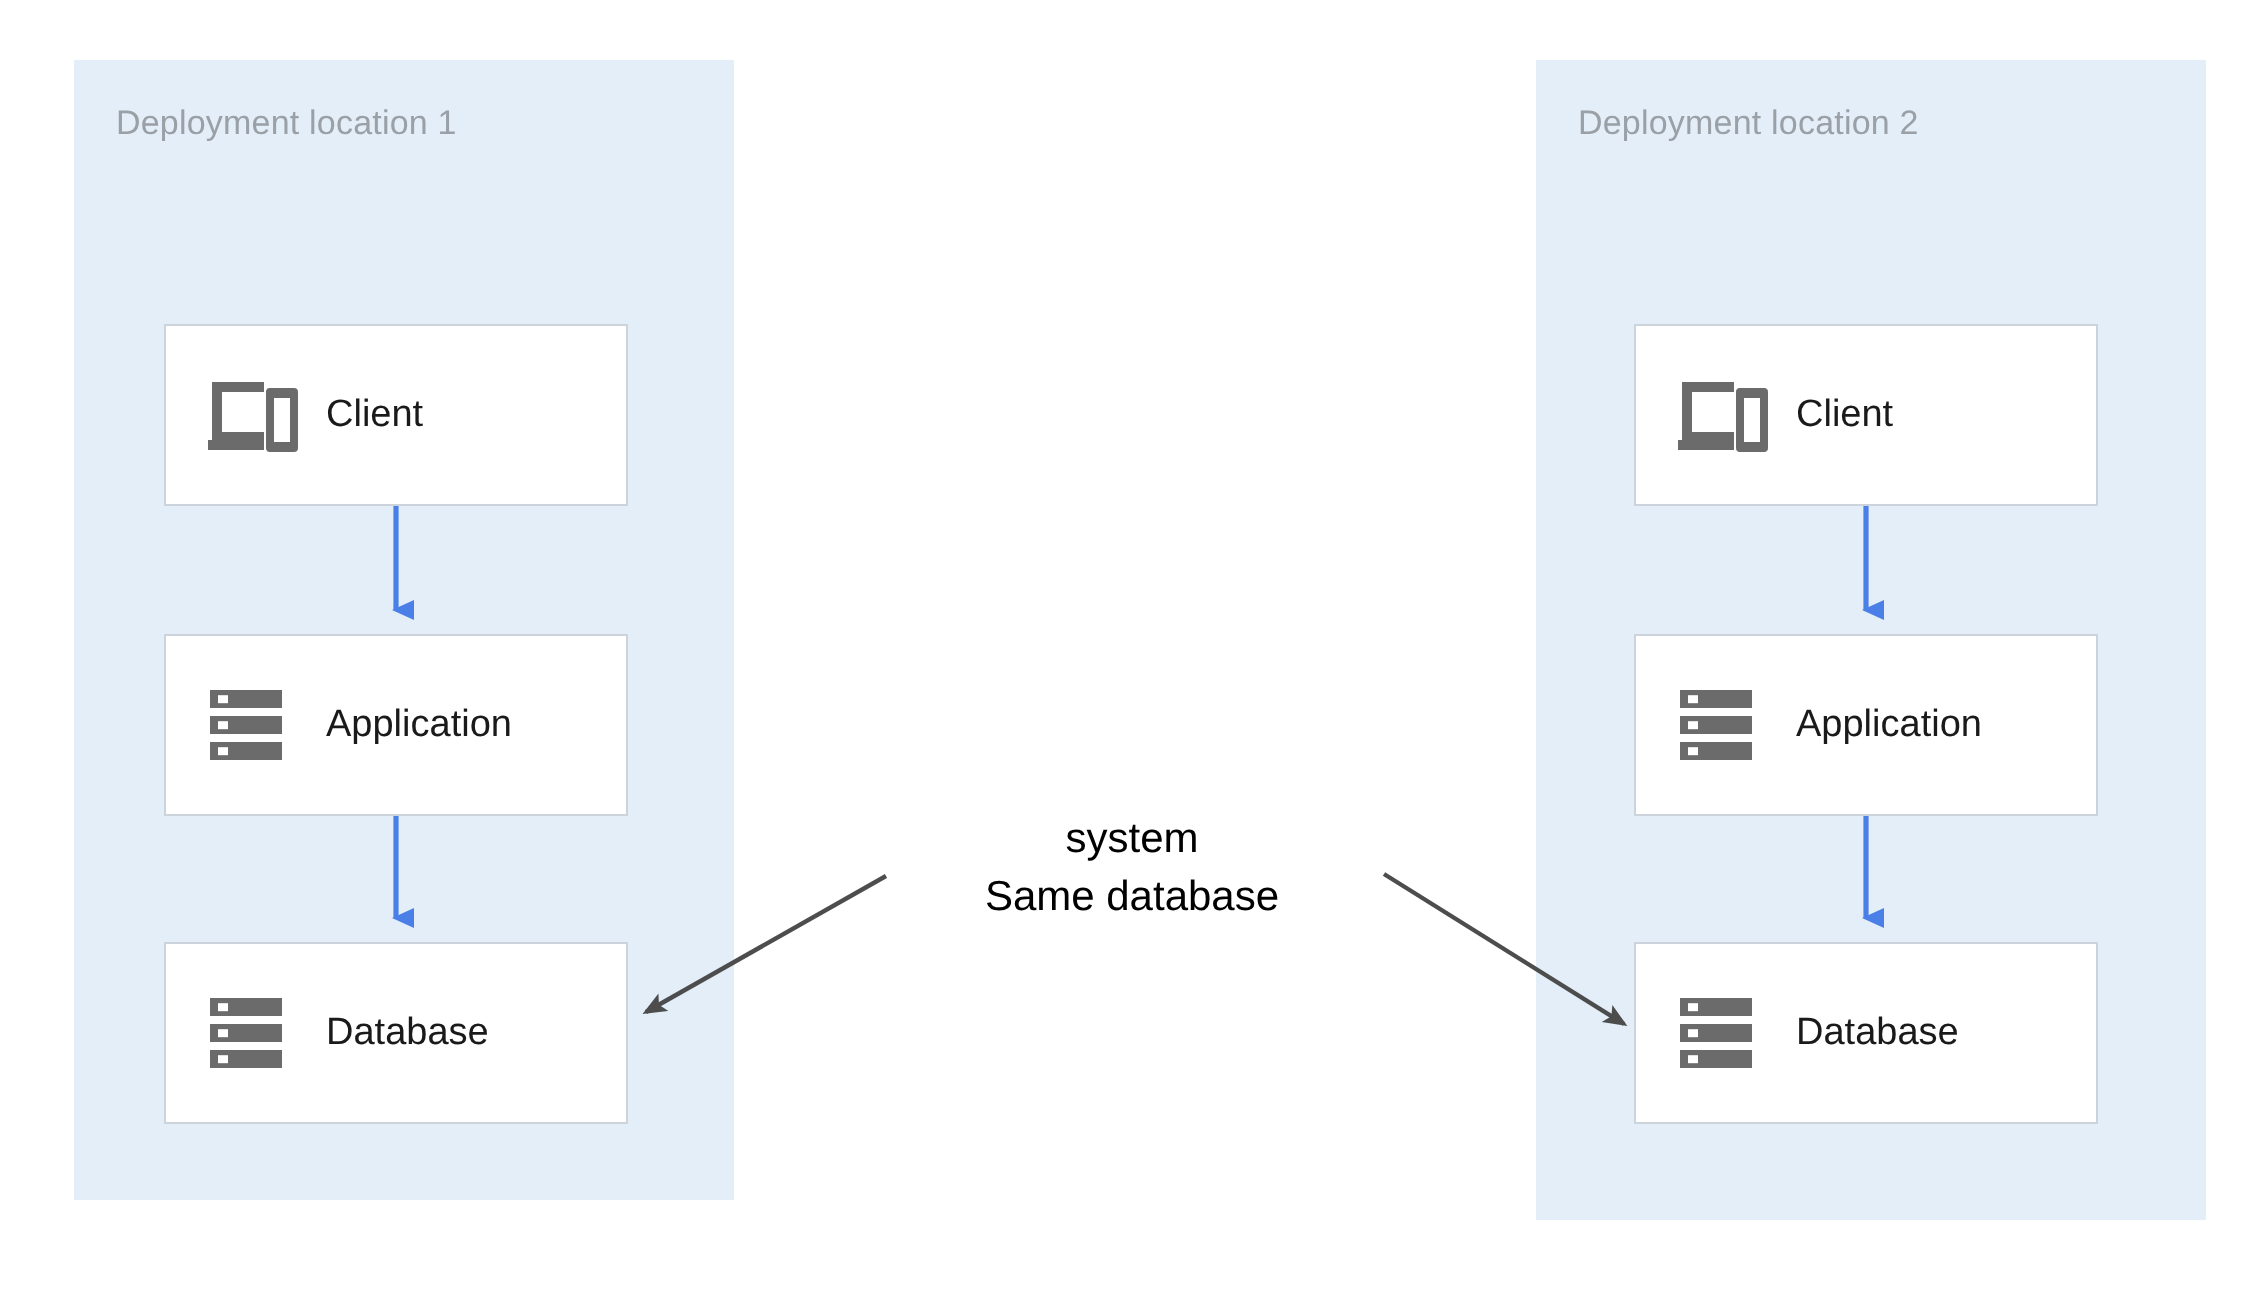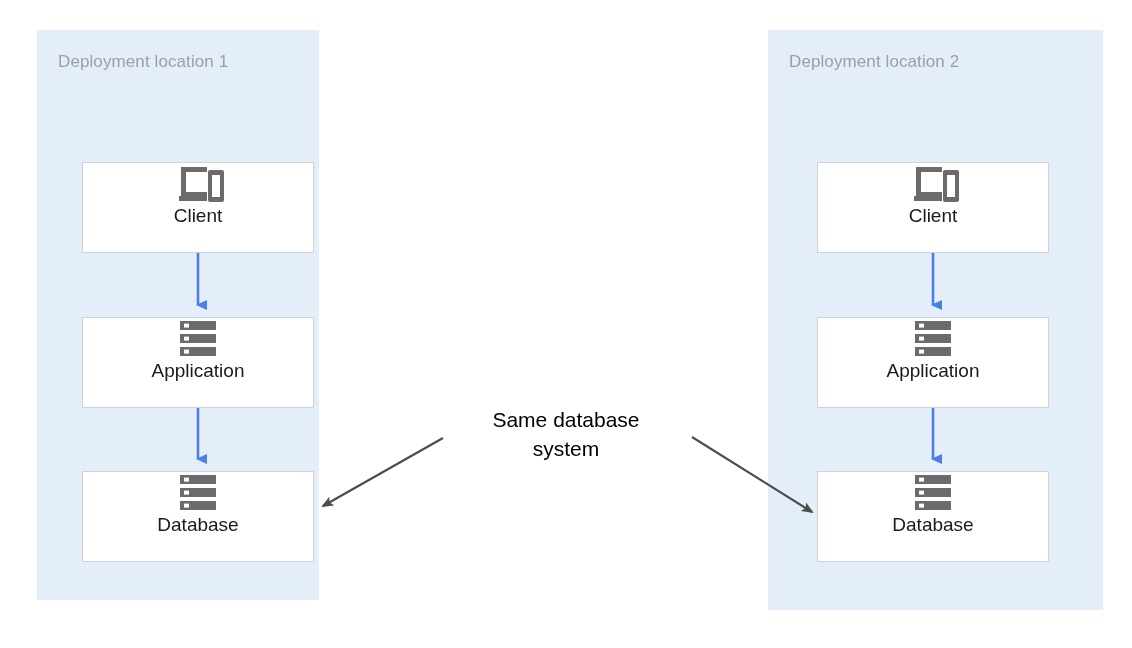--- a/index.html
+++ b/index.html
@@ -20,41 +20,41 @@
     height: 648px;
     background: #ffffff;
   }
 
   
   .zone {
     position: absolute;
     background: #E3EEF9;
     box-sizing: border-box;
   }
-  #zone-1 { left: 37px;  top: 30px; width: 282px; height: 570px; }
+  #zone-1 { left: 37px;  top: 30px; width: 330px; height: 570px; }
   #zone-2 { left: 768px; top: 30px; width: 335px; height: 580px; }
 
   .zone-label {
     position: absolute;
     left: 21px;
     top: 22px;
     font-size: 17px;
     color: #9AA0A6;
     white-space: nowrap;
     letter-spacing: 0.1px;
   }
 
   
   .node {
     position: absolute;
     box-sizing: border-box;
     background: #ffffff;
     border: 1px solid #CDD3DA;
     display: flex;
-    flex-direction: column;
+    flex-direction: row;
     align-items: center;
     width: 232px;
     height: 91px;
   }
   .node .node-icon {
     width: 46px;
     height: 42px;
     margin-left: 20px;
     margin-right: 14px;
     flex: 0 0 auto;
@@ -205,17 +205,17 @@
       <rect x="6" y="5.6" width="5" height="4" fill="#ffffff"></rect>
       <rect x="2" y="16" width="36" height="9" fill="#6B6B6B"></rect>
       <rect x="6" y="18.6" width="5" height="4" fill="#ffffff"></rect>
       <rect x="2" y="29" width="36" height="9" fill="#6B6B6B"></rect>
       <rect x="6" y="31.6" width="5" height="4" fill="#ffffff"></rect>
     </svg>
     <span class="node-label">Database</span>
   </div>
 
   <div id="annotation">
+    <span class="ann-line">system</span>
     <span class="ann-line">Same database</span>
-    <span class="ann-line">system</span>
   </div>
 
 </div>
 
 </body></html>

